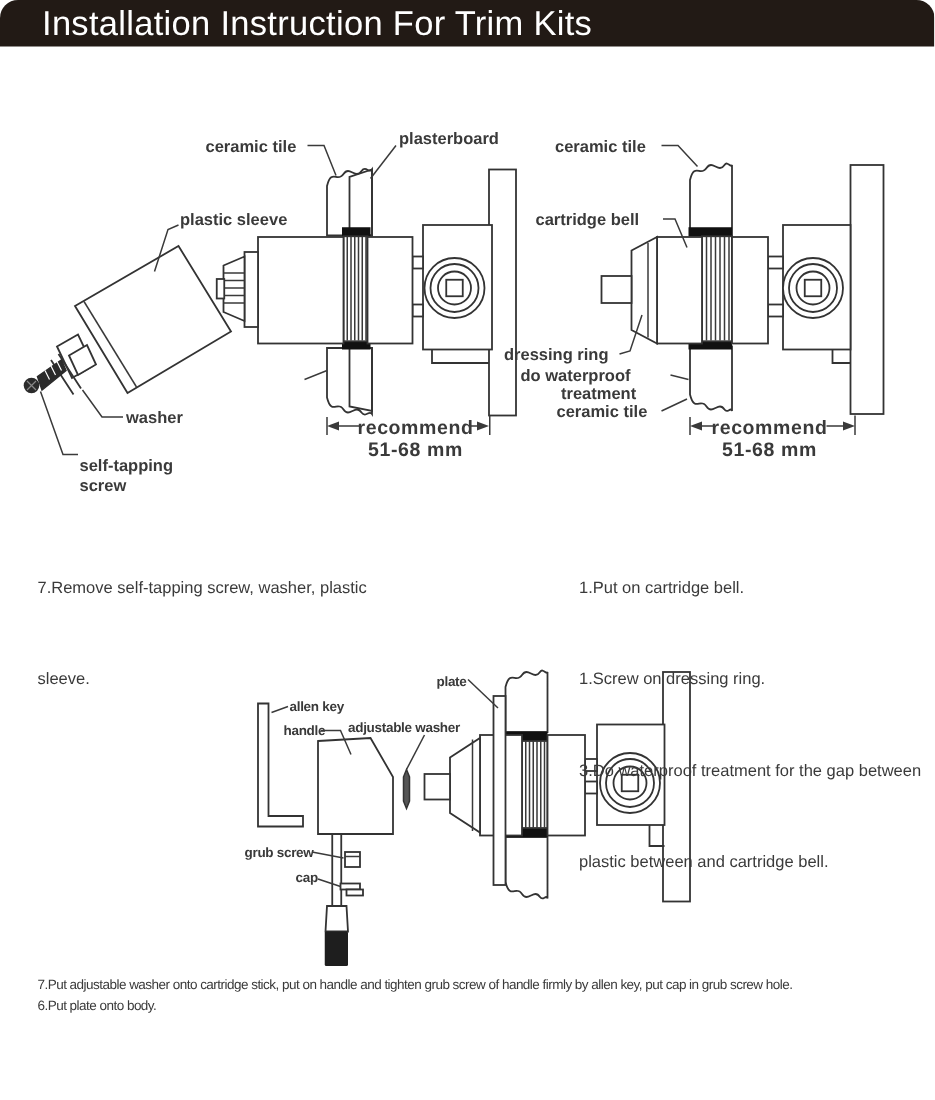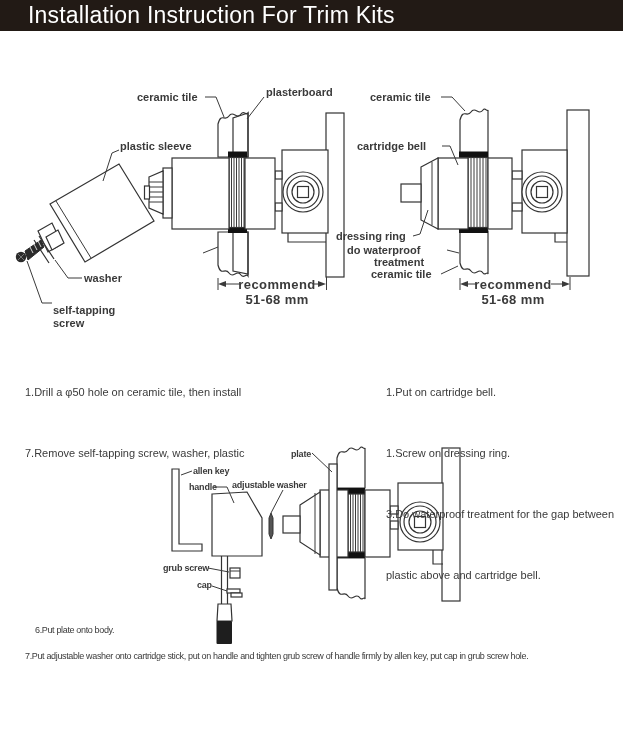--- a/index.html
+++ b/index.html
@@ -1,17 +1,17 @@
 <!DOCTYPE html>
 <html><head>
 <meta charset="utf-8">
 <style>
   html,body{margin:0;padding:0;background:#fff;}
   #page{position:relative;width:623px;height:733px;background:#fff;overflow:hidden;
-        font-family:"Liberation Sans",sans-serif;}
+        font-family:"Liberation Sans",sans-serif;border-radius:12px;}
   #titlebar{position:absolute;left:0;top:0;width:623px;height:31px;background:#221a15;}
   #titlebar .t{position:absolute;left:28px;top:0;line-height:31px;font-size:23px;
         color:#ffffff;letter-spacing:0.2px;white-space:pre;}
   svg{position:absolute;left:0;top:0;}
   .ln{stroke:#333;stroke-width:1.2;fill:none;}
   .thin{stroke:#3a3a3a;stroke-width:1;fill:none;}
   .part{fill:#ffffff;stroke:#333;stroke-width:1.2;}
   .seal{fill:#111;stroke:none;}
   .lbl{font:600 11px "Liberation Sans",sans-serif;fill:#3a3a3a;}
   .lbl3{font:600 9px "Liberation Sans",sans-serif;fill:#3a3a3a;letter-spacing:-0.2px;}
@@ -221,25 +221,25 @@
       <text class="lbl3" x="193" y="474">allen key</text>
       <text class="lbl3" x="189" y="490">handle</text>
       <text class="lbl3" x="232" y="488">adjustable washer</text>
       <text class="lbl3" x="291" y="457">plate</text>
       <text class="lbl3" x="163" y="571">grub screw</text>
       <text class="lbl3" x="197" y="588">cap</text>
     </g>
   </svg>
 
   <div class="instr" style="left:25px;top:341px;">
-    <div>1.Drill a φ50 hole on ceramic tile, then install</div>
     <div>7.Remove self-tapping screw, washer, plastic</div>
+    <div>sleeve.</div>
   </div>
   <div class="instr" style="left:386px;top:341px;">
     <div>1.Put on cartridge bell.</div>
     <div>1.Screw on dressing ring.</div>
     <div>3.Do waterproof treatment for the gap between</div>
-    <div>plastic above and cartridge bell.</div>
+    <div>plastic between and cartridge bell.</div>
   </div>
-  <div class="instr-s" style="left:25px;top:625px;margin-left:10px;">6.Put plate onto body.</div>
+  <div class="instr-s" style="left:25px;top:665px;">6.Put plate onto body.</div>
   <div class="instr-s" style="left:25px;top:651px;">7.Put adjustable washer onto cartridge stick, put on handle and tighten grub screw of handle firmly by allen key, put cap in grub screw hole.</div>
 
 </div>
 
 </body></html>

